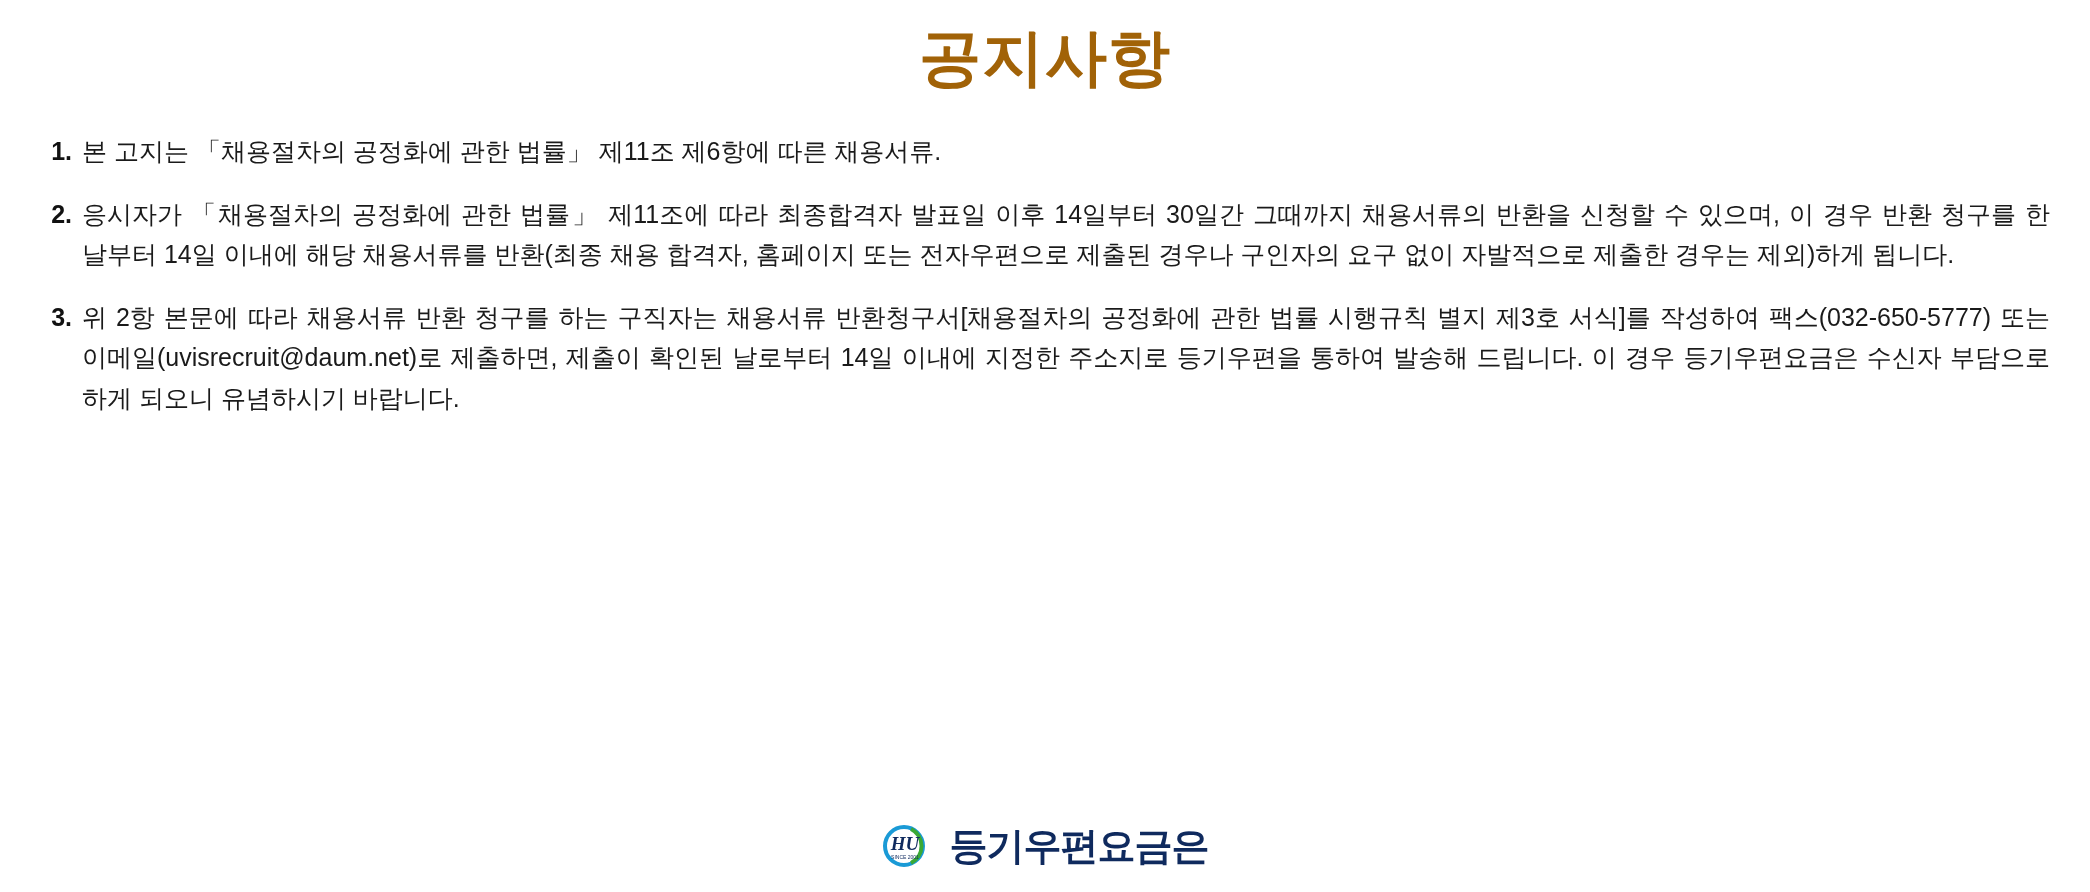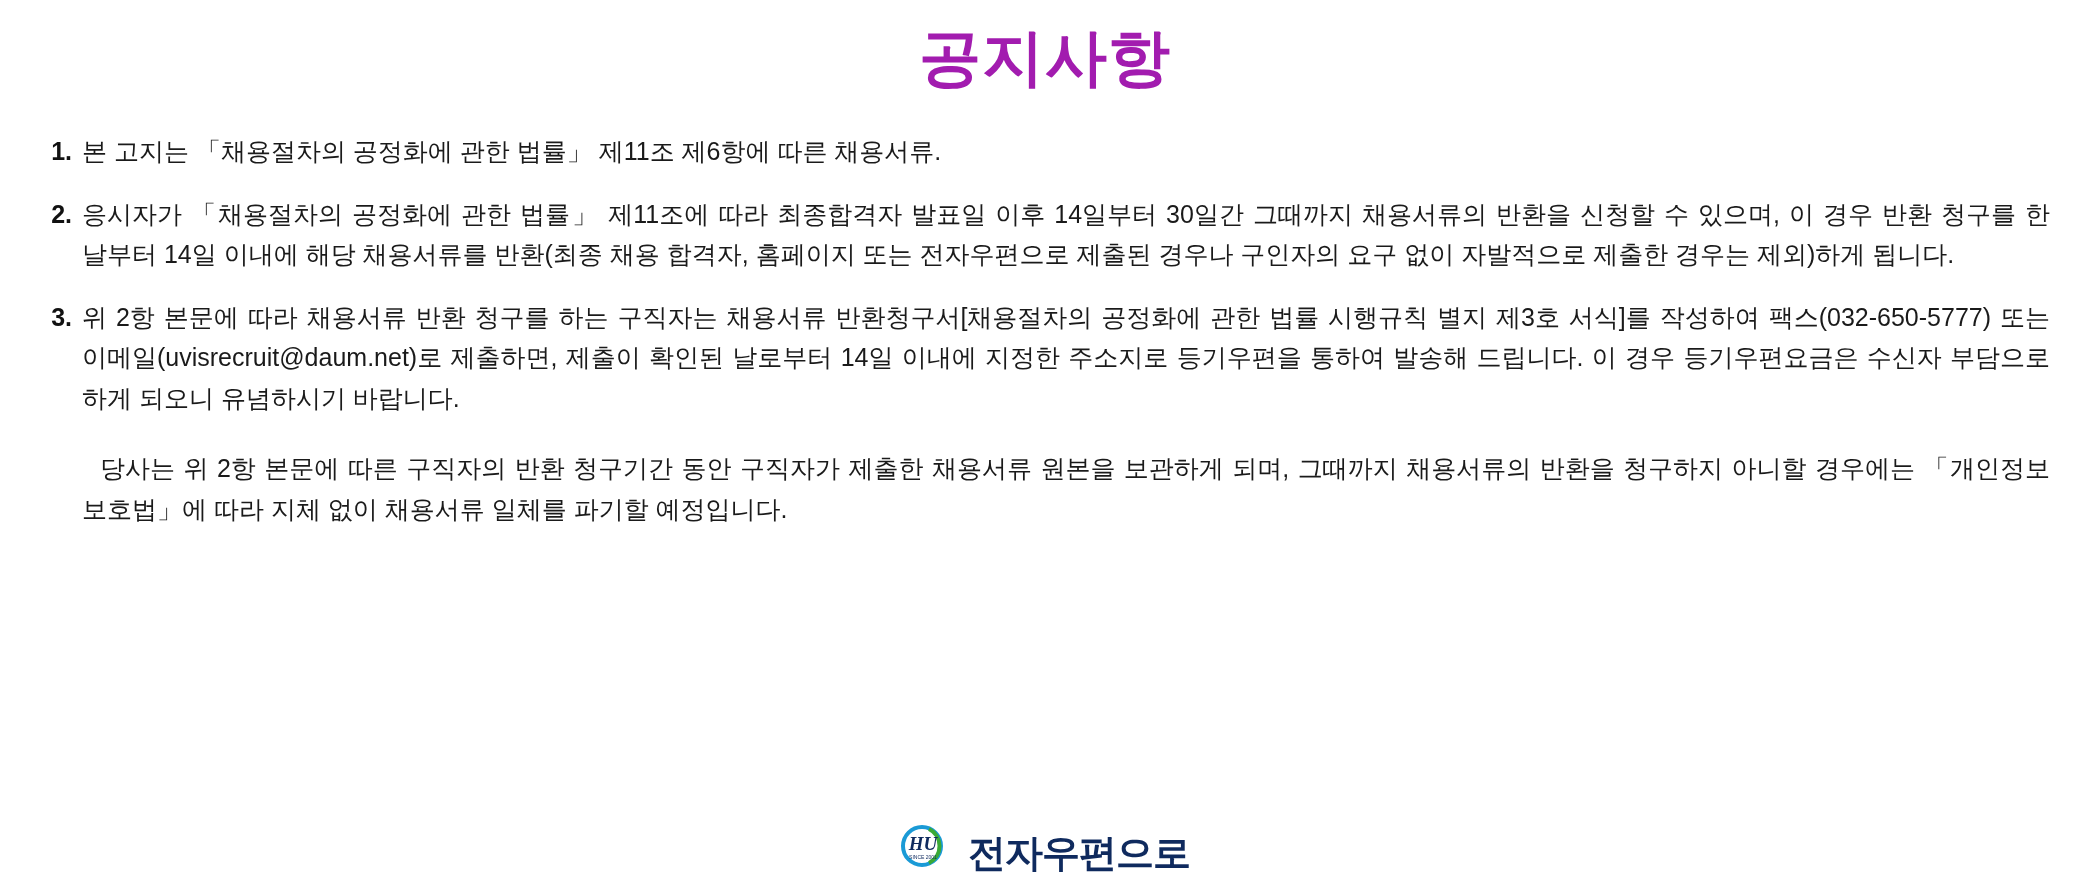--- a/index.html
+++ b/index.html
@@ -19,21 +19,21 @@
     width: 2090px;
     height: 892px;
     box-sizing: border-box;
     padding: 0 40px;
   }
   .doc-title {
     text-align: center;
     font-size: 62px;
     font-weight: bold;
     letter-spacing: 1px;
-    color: #a21caf;
+    color: #a16207;
     margin: 22px 0 38px 0;
     line-height: 1.15;
   }
   .notice-list {
     margin: 0;
     padding: 0;
     list-style: none;
   }
   .notice-item {
     display: flex;
@@ -72,21 +72,21 @@
     position: absolute;
     left: 0;
     right: 0;
     bottom: 42px;
     display: flex;
     justify-content: center;
     align-items: center;
   }
   .logo {
     display: flex;
-    align-items: flex-end;
+    align-items: center;
     gap: 10px;
   }
   .logo-mark {
     position: relative;
     width: 58px;
     height: 52px;
   }
   .logo-mark svg { display: block; }
   .logo-text {
     font-size: 38px;
@@ -109,33 +109,29 @@
       <span class="notice-text">본 고지는 「채용절차의 공정화에 관한 법률」 제11조 제6항에 따른 채용서류.</span>
     </li>
     <li class="notice-item">
       <span class="notice-num">2.</span>
       <span class="notice-text">응시자가 「채용절차의 공정화에 관한 법률」 제11조에 따라 최종합격자 발표일 이후 14일부터 30일간 그때까지 채용서류의 반환을 신청할 수 있으며, 이 경우 반환 청구를 한 날부터 14일 이내에 해당 채용서류를 반환(최종 채용 합격자, 홈페이지 또는 전자우편으로 제출된 경우나 구인자의 요구 없이 자발적으로 제출한 경우는 제외)하게 됩니다.</span>
     </li>
     <li class="notice-item">
       <span class="notice-num">3.</span>
       <span class="notice-text">위 2항 본문에 따라 채용서류 반환 청구를 하는 구직자는 채용서류 반환청구서[채용절차의 공정화에 관한 법률 시행규칙 별지 제3호 서식]를 작성하여 팩스(032-650-5777) 또는 이메일(uvisrecruit@daum.net)로 제출하면, 제출이 확인된 날로부터 14일 이내에 지정한 주소지로 등기우편을 통하여 발송해 드립니다. 이 경우 등기우편요금은 수신자 부담으로 하게 되오니 유념하시기 바랍니다.</span>
     </li>
-    <li class="notice-item no-num indent-para">
-      <span class="notice-num"></span>
-      <span class="notice-text">당사는 위 2항 본문에 따른 구직자의 반환 청구기간 동안 구직자가 제출한 채용서류 원본을 보관하게 되며, 그때까지 채용서류의 반환을 청구하지 아니할 경우에는 「개인정보 보호법」에 따라 지체 없이 채용서류 일체를 파기할 예정입니다.</span>
-    </li>
   </ul>
 
   <div class="footer">
     <div class="logo">
       <span class="logo-mark">
         <svg width="58" height="52" viewBox="0 0 58 52" xmlns="http://www.w3.org/2000/svg">
           <circle cx="22" cy="26" r="19" fill="none" stroke="#1a9ad6" stroke-width="4"></circle>
           <path d="M29 9 A19 19 0 0 1 29 43" fill="none" stroke="#3aa935" stroke-width="4"></path>
           <text x="23" y="30" font-family="Liberation Serif, serif" font-size="19" font-style="italic" font-weight="bold" fill="#0f2a5e" text-anchor="middle">HU</text>
           <text x="23" y="39" font-family="Liberation Sans, sans-serif" font-size="5" fill="#0f2a5e" text-anchor="middle">SINCE 2001</text>
         </svg>
       </span>
-      <span class="logo-text">전자우편으로</span>
+      <span class="logo-text">등기우편요금은</span>
     </div>
   </div>
 
 </div>
 
 </body></html>

